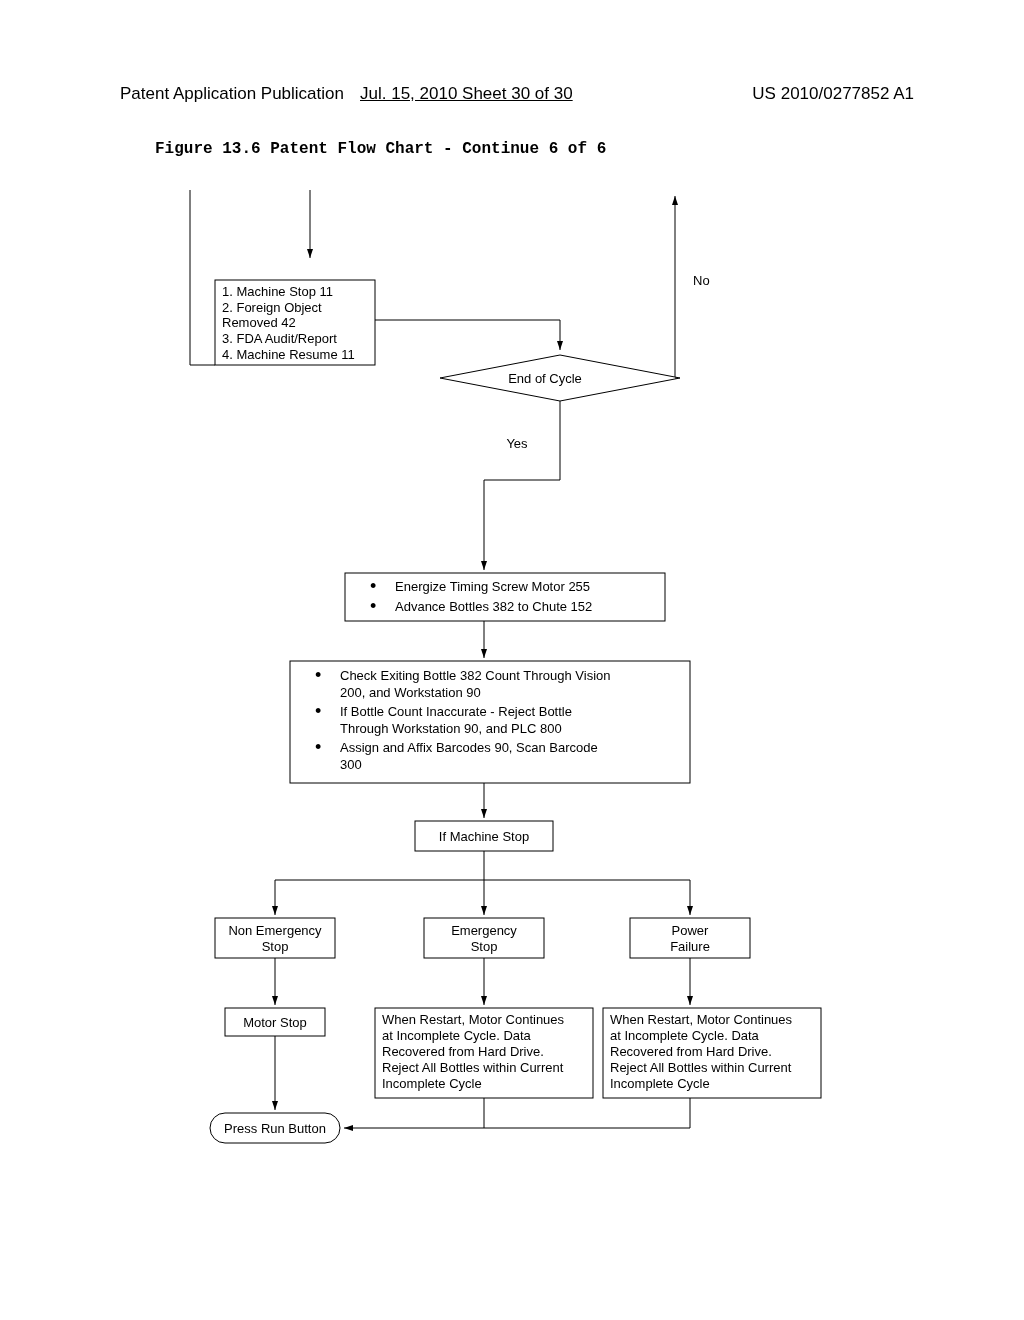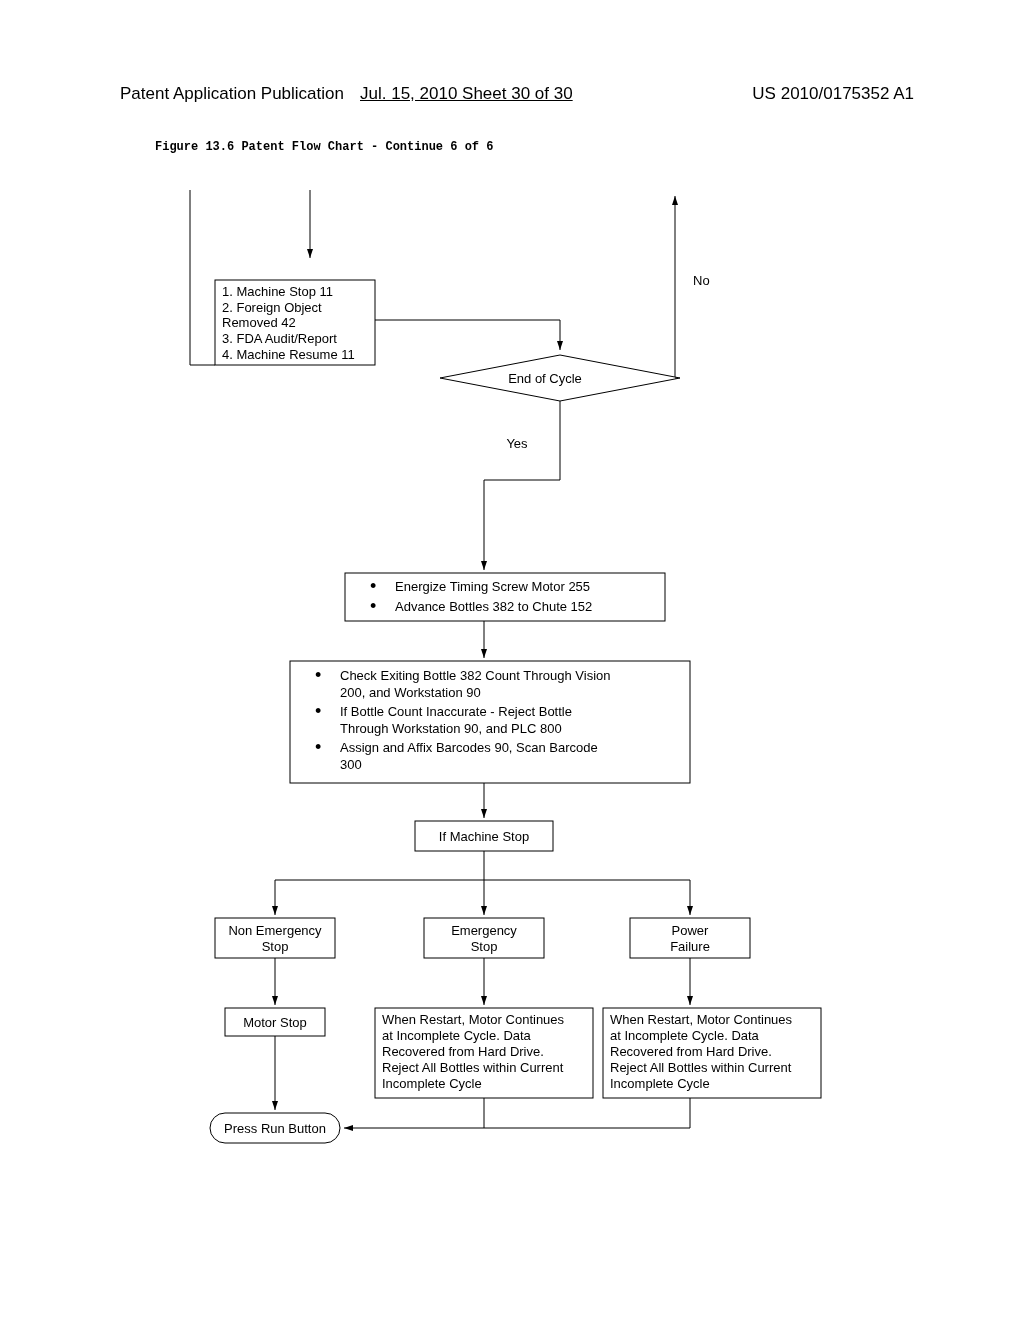--- a/index.html
+++ b/index.html
@@ -19,21 +19,21 @@
   font-size: 17px;
 }
 .page-header .left { float: left; }
 .page-header .mid { position: absolute; left: 240px; text-decoration: underline; }
 .page-header .right { float: right; }
 .figure-title {
   position: absolute;
   top: 140px;
   left: 155px;
   font-family: "Courier New", monospace;
-  font-size: 12px;
+  font-size: 16px;
   font-weight: bold;
 }
 svg.diagram {
   position: absolute;
   top: 190px;
   left: 120px;
 }
 .box {
   fill: #fff;
   stroke: #000;
@@ -46,21 +46,21 @@
 }
 .text-center { text-anchor: middle; }
 .bullet { font-size: 18px; }
 </style>
 </head>
 <body>
 
 <div class="page-header">
   <span class="left">Patent Application Publication</span>
   <span class="mid">Jul. 15, 2010  Sheet 30 of 30</span>
-  <span class="right">US 2010/0175352 A1</span>
+  <span class="right">US 2010/0277852 A1</span>
 </div>
 
 <div class="figure-title">Figure 13.6 Patent Flow Chart - Continue 6 of 6</div>
 
 <svg class="diagram" width="760" height="1050">
   <defs>
     <marker id="arrow" markerWidth="10" markerHeight="10" refX="9" refY="3" orient="auto" markerUnits="strokeWidth">
       <path d="M0,0 L0,6 L9,3 z" fill="#000"></path>
     </marker>
   </defs>

